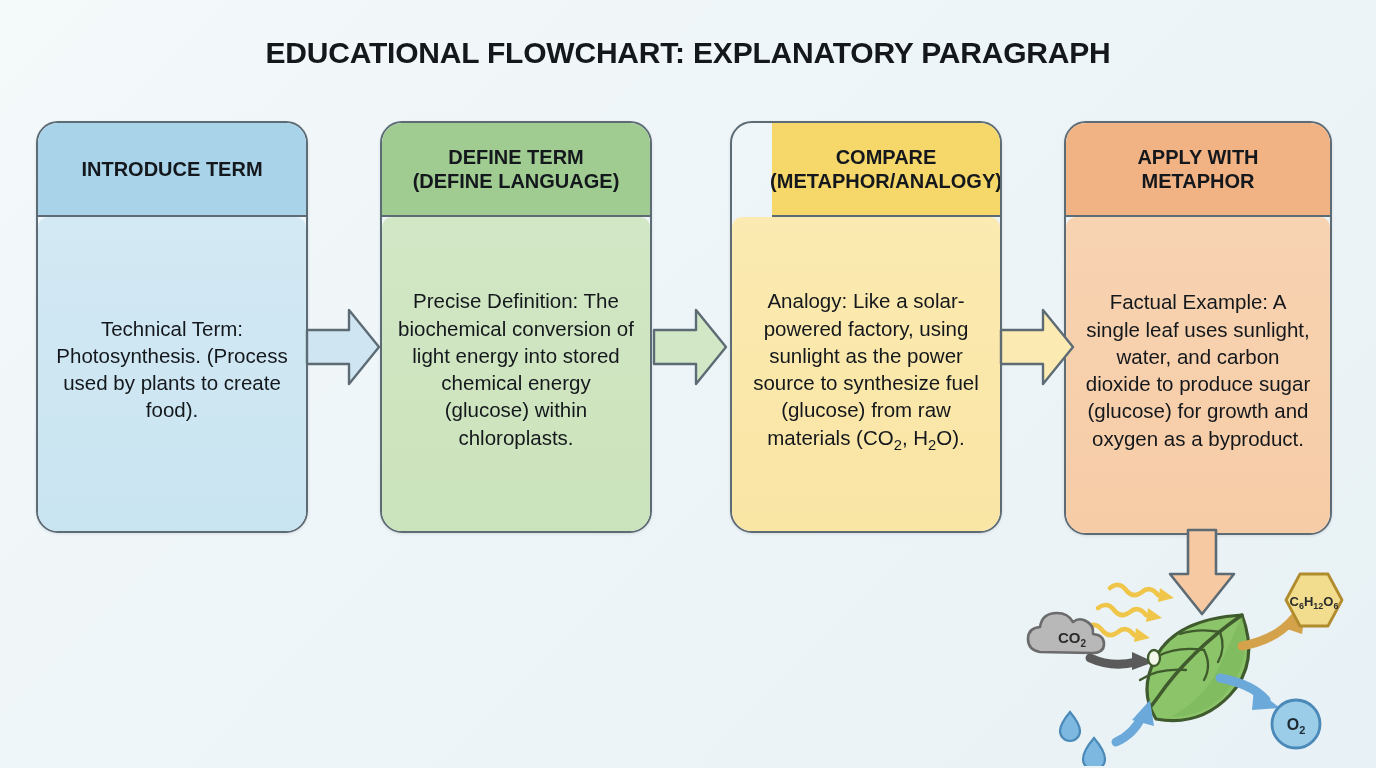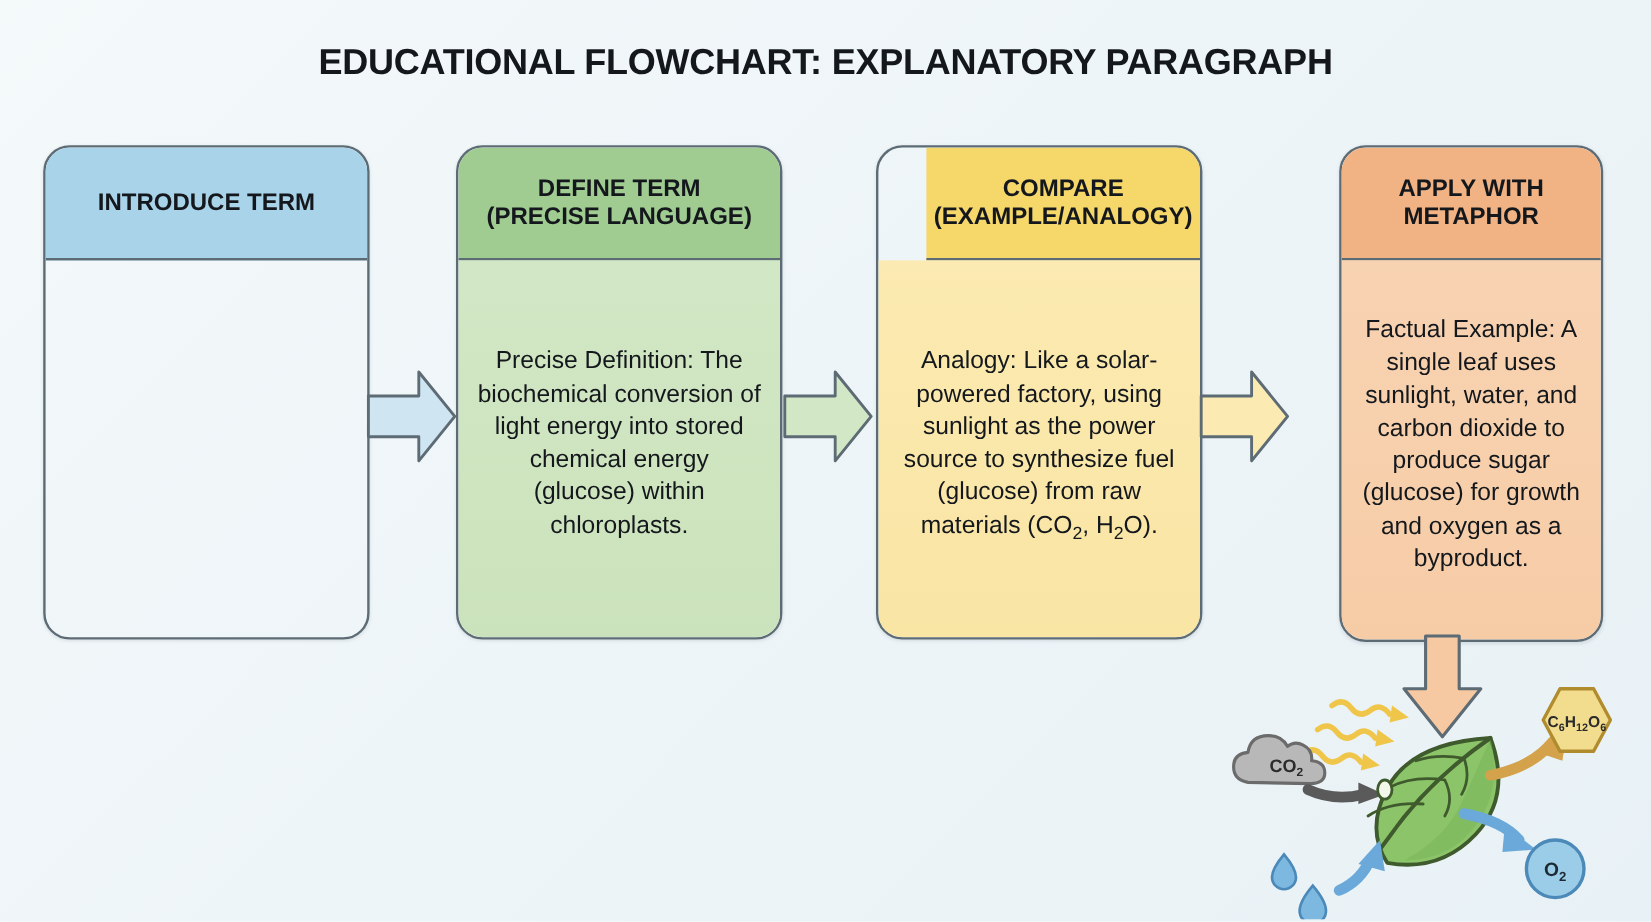--- a/index.html
+++ b/index.html
@@ -37,21 +37,21 @@
     border-radius: 22px;
     box-sizing: border-box;
     overflow: hidden;
     display: flex;
     flex-direction: column;
     box-shadow: 0 1px 3px rgba(40,60,75,0.12);
   }
   .box.b1 { left: 36px;   }
   .box.b2 { left: 380px;  }
   .box.b3 { left: 730px;  }
-  .box.b4 { left: 1116px; width: 220px; height: 414px; }
+  .box.b4 { left: 1064px; width: 268px; height: 414px; }
 
   .box-header {
     flex: 0 0 auto;
     height: 94px;
     box-sizing: border-box;
     border-bottom: 2.2px solid #5d6b75;
     display: flex;
     align-items: center;
     justify-content: center;
     text-align: center;
@@ -64,20 +64,21 @@
   .box-body {
     flex: 1 1 auto;
     display: flex;
     align-items: center;
     justify-content: center;
     text-align: center;
     padding: 4px 16px 14px;
     font-size: 20.5px;
     line-height: 1.33;
     color: #14181c;
+    border-radius: 10px;
   }
   .box-body .txt { display: block; }
   sub { font-size: 0.72em; line-height: 0; }
 
   
   .b1 .box-header { background: #a9d3e9; }
   .b1 .box-body   { background: linear-gradient(180deg,#d3e9f4 0%, #c9e4f1 100%); }
   .b2 .box-header { background: #a0cc92; }
   .b2 .box-body   { background: linear-gradient(180deg,#d2e7c5 0%, #cbe3bc 100%); }
   .b3 .box-header { background: #f5d76a; margin-left: 40px; }
@@ -101,39 +102,42 @@
 <body>
 
 <div id="stage">
 
   <div class="title nosel">EDUCATIONAL FLOWCHART: EXPLANATORY PARAGRAPH</div>
 
   <div class="box b1">
     <div class="box-header nosel">
       <span>INTRODUCE TERM</span>
     </div>
+    <div class="box-body nosel">
+      <span class="txt">Technical Term: Photosynthesis. (Process used by plants to create food).</span>
+    </div>
   </div>
 
   <div class="box b2">
     <div class="box-header nosel">
       <span>
         <span>DEFINE TERM</span><br>
-        <span>(PRECISE LANGUAGE)</span>
+        <span>(DEFINE LANGUAGE)</span>
       </span>
     </div>
     <div class="box-body nosel">
       <span class="txt">Precise Definition: The biochemical conversion of light energy into stored chemical energy (glucose) within chloroplasts.</span>
     </div>
   </div>
 
   <div class="box b3">
     <div class="box-header nosel">
       <span>
         <span>COMPARE</span><br>
-        <span>(EXAMPLE/ANALOGY)</span>
+        <span>(METAPHOR/ANALOGY)</span>
       </span>
     </div>
     <div class="box-body nosel">
       <span class="txt"><span>Analogy: Like a solar-powered factory, using sunlight as the power source to synthesize fuel (glucose) from raw materials (CO</span><sub>2</sub><span>, H</span><sub>2</sub><span>O).</span></span>
     </div>
   </div>
 
   <div class="box b4">
     <div class="box-header nosel">
       <span>

